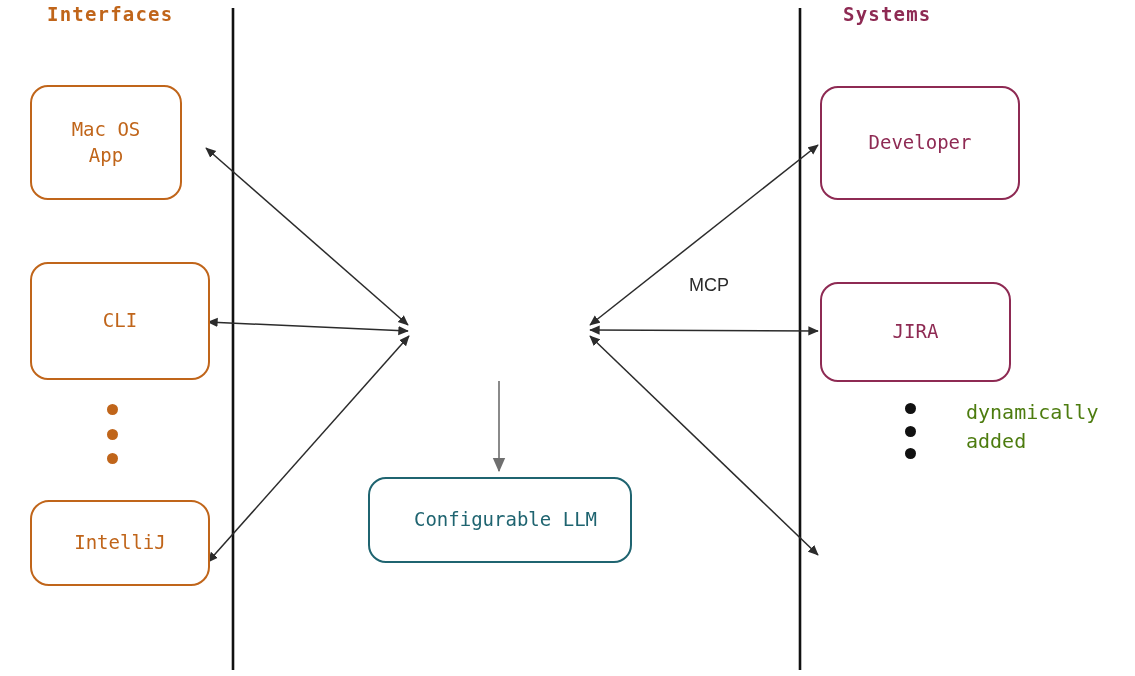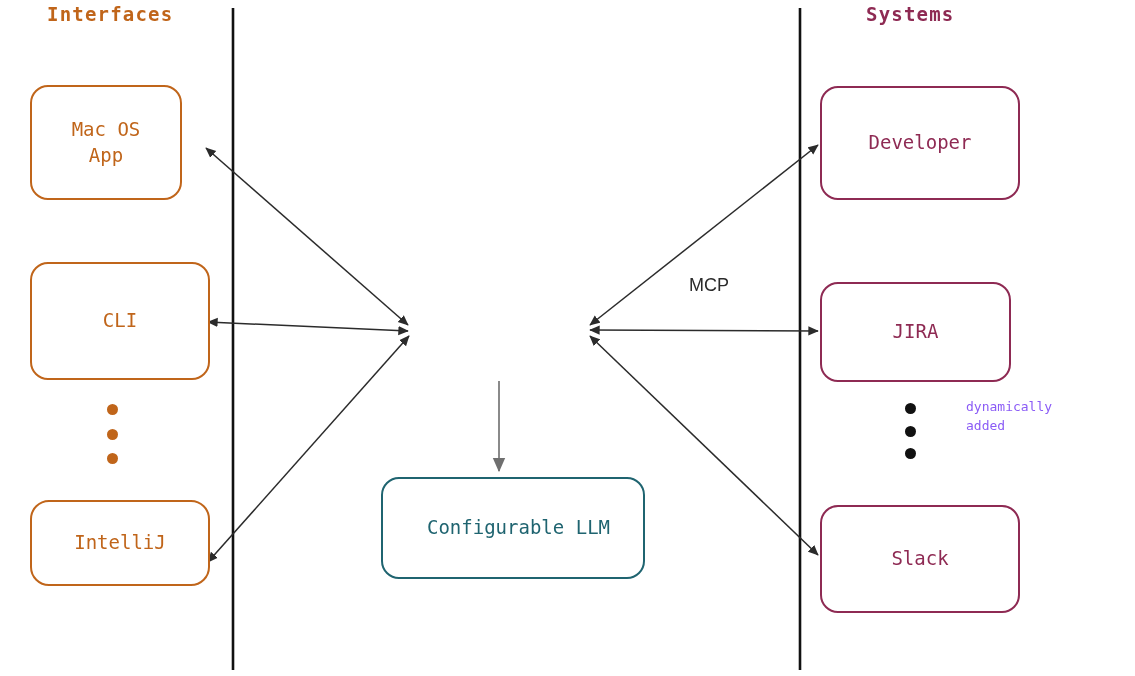--- a/index.html
+++ b/index.html
@@ -10,51 +10,51 @@
   }
   #stage{position:absolute;left:0;top:0;width:1135px;height:676px;}
 
   svg#wires{position:absolute;left:0;top:0;width:1135px;height:676px;pointer-events:none;}
 
   .col-title{
     position:absolute;font-weight:bold;font-size:19px;letter-spacing:1.2px;
     white-space:nowrap;font-family:"DejaVu Sans Mono","Liberation Mono",monospace;
   }
   #title-interfaces{left:47px;top:3px;color:#c0651a;}
-  #title-systems{left:866px;top:3px;color:#8e2a53;}
+  #title-systems{left:843px;top:3px;color:#8e2a53;}
 
   .node{
     position:absolute;box-sizing:border-box;background:#ffffff;
     border-radius:18px;display:flex;align-items:center;justify-content:center;
     text-align:center;line-height:1.32;white-space:pre-line;
   }
   .node.iface{border:2.6px solid #c0651a;color:#c0651a;font-size:19px;}
   .node.sys{border:2.6px solid #8e2a53;color:#8e2a53;font-size:19px;}
   .node.core{border:2.8px solid #1f6470;color:#1f6470;font-size:19px;}
 
   #node-macos{left:30px;top:85px;width:152px;height:115px;}
   #node-cli{left:30px;top:262px;width:180px;height:118px;}
   #node-intellij{left:30px;top:500px;width:180px;height:86px;border-radius:19px;}
 
   #node-agent{left:410px;top:283px;width:178px;height:96px;}
-  #node-llm{left:381px;top:477px;width:264px;height:102px;padding-left:11px;}
+  #node-llm{left:368px;top:477px;width:264px;height:86px;padding-left:11px;}
 
   #node-developer{left:820px;top:86px;width:200px;height:114px;}
   #node-jira{left:820px;top:282px;width:191px;height:100px;}
   #node-slack{left:820px;top:505px;width:200px;height:108px;}
 
   .vdots{position:absolute;display:flex;flex-direction:column;justify-content:space-between;}
   .vdots i{display:block;border-radius:50%;}
   #dots-interfaces{left:107px;top:404px;width:11px;height:60px;}
   #dots-interfaces i{width:11px;height:11px;background:#c0651a;}
   #dots-systems{left:905px;top:403px;width:11px;height:56px;}
   #dots-systems i{width:11px;height:11px;background:#111111;}
 
   #label-dynamic{
-    position:absolute;left:966px;top:398px;color:#8b5cf6;font-size:13px;
+    position:absolute;left:966px;top:398px;color:#4d7c0f;font-size:20px;
     line-height:1.45;white-space:pre-line;
     font-family:"DejaVu Sans Mono","Liberation Mono",monospace;
   }
   #label-mcp{
     position:absolute;left:689px;top:275px;color:#2b2b2b;font-size:18px;
     font-family:"Liberation Sans",sans-serif;white-space:nowrap;
   }
 </style>
 </head>
 <body>
@@ -105,21 +105,20 @@
       <i></i>
   </div>
 
 
   <div class="node core" id="node-llm">Configurable LLM</div>
 
   <div class="node sys" id="node-developer">Developer</div>
 
   <div class="node sys" id="node-jira">JIRA</div>
 
-  <div class="node sys" id="node-slack">Slack</div>
 
   <div class="vdots" id="dots-systems">
     <i></i>
       <i></i>
       <i></i>
   </div>
 
   <div id="label-dynamic">dynamically
 added</div>
 

